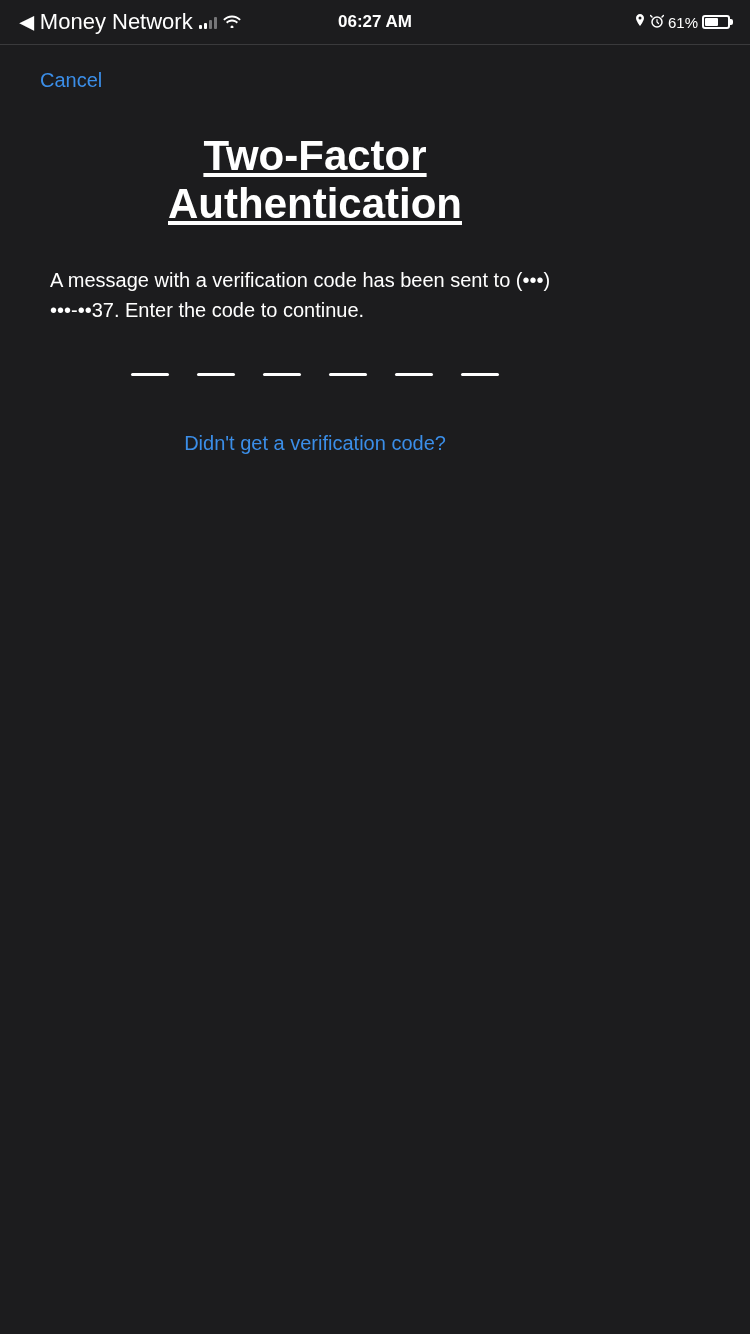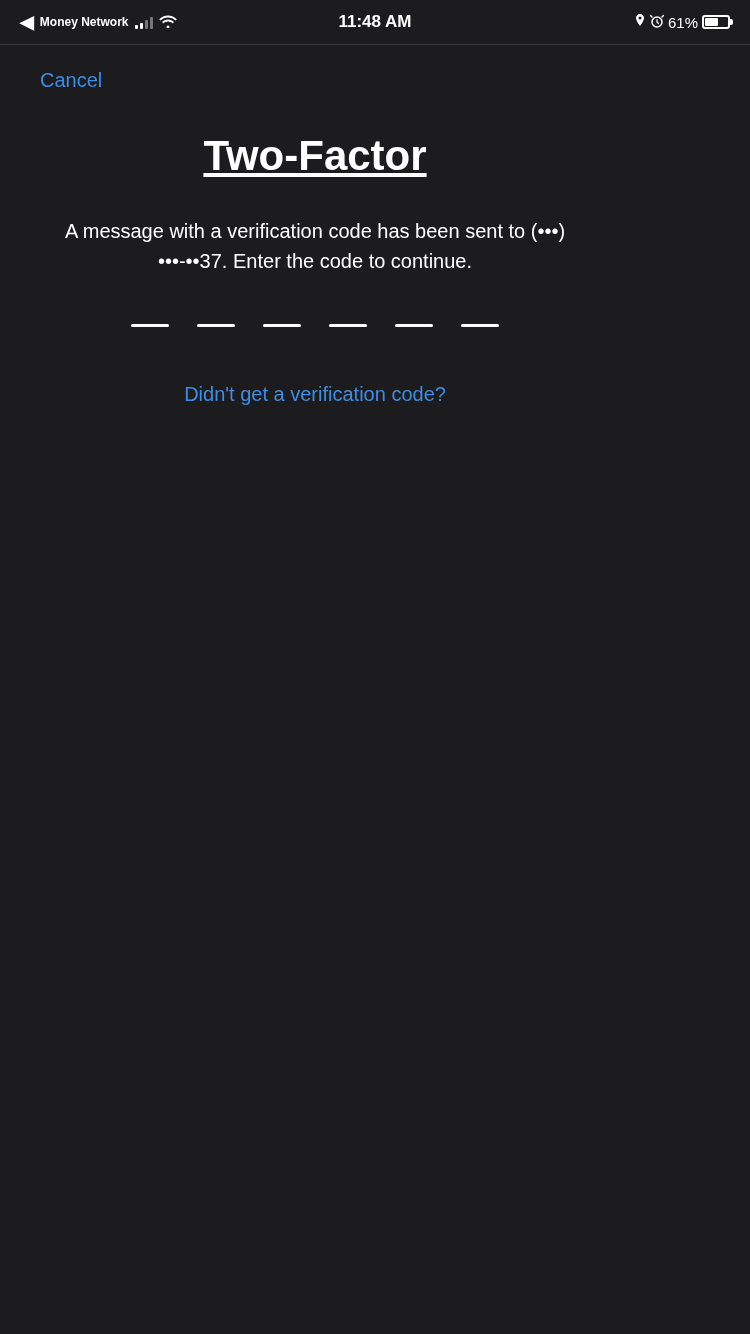--- a/index.html
+++ b/index.html
@@ -38,23 +38,23 @@
       font-weight: 600;
       color: #ffffff;
     }
 
     .status-bar-left .back-arrow {
       font-size: 18px;
       color: #ffffff;
     }
 
     .status-bar-left .carrier {
-      font-size: 12px;
-      color: #ffffff;
-      font-weight: 700;
+      font-size: 22px;
+      color: #ffffff;
+      font-weight: 400;
     }
 
     .signal-bars {
       display: flex;
       align-items: flex-end;
       gap: 2px;
       height: 14px;
     }
 
     .signal-bars span {
@@ -172,21 +172,21 @@
       text-align: center;
       line-height: 1.15;
       margin-bottom: 36px;
       text-decoration: underline;
     }
 
     
     .description {
       font-size: 20px;
       color: #ffffff;
-      text-align: center;
+      text-align: left;
       line-height: 1.5;
       margin-bottom: 48px;
       padding: 0 10px;
     }
 
     
     .code-row {
       display: flex;
       justify-content: center;
       align-items: center;
@@ -227,21 +227,21 @@
     </div>
     <span class="wifi-icon">
       <svg width="18" height="14" viewBox="0 0 18 14" fill="white">
         <path d="M9 11.5a1.5 1.5 0 1 1 0 3 1.5 1.5 0 0 1 0-3z"></path>
         <path d="M9 7.5C10.8 7.5 12.4 8.2 13.6 9.4l1.4-1.4C13.4 6.4 11.3 5.5 9 5.5s-4.4.9-6 2.5l1.4 1.4C5.6 8.2 7.2 7.5 9 7.5z"></path>
         <path d="M9 3.5C11.9 3.5 14.5 4.7 16.4 6.6L17.8 5.2C15.5 2.9 12.4 1.5 9 1.5S2.5 2.9.2 5.2l1.4 1.4C3.5 4.7 6.1 3.5 9 3.5z"></path>
       </svg>
     </span>
   </div>
 
-  <div class="status-bar-center">11:48 AM</div>
+  <div class="status-bar-center">06:27 AM</div>
 
   <div class="status-bar-right">
     <span class="location-icon">
       <svg width="12" height="14" viewBox="0 0 12 14" fill="white">
         <path d="M6 0C3.8 0 2 1.8 2 4c0 3 4 8 4 8s4-5 4-8c0-2.2-1.8-4-4-4zm0 5.5A1.5 1.5 0 1 1 6 2.5a1.5 1.5 0 0 1 0 3z"></path>
       </svg>
     </span>
     <span class="alarm-icon">
       <svg width="14" height="14" viewBox="0 0 14 14" fill="white">
         <circle cx="7" cy="8" r="5" fill="none" stroke="white" stroke-width="1.5"></circle>
@@ -259,20 +259,21 @@
 </div>
 
 <div class="status-divider"></div>
 
 <div class="content">
 
   <button class="cancel-btn">Cancel</button>
 
   <h1 class="page-title">
     <span>Two-Factor</span><br>
+    <span>Authentication</span>
   </h1>
 
   <p class="description">A message with a verification code has been sent to (•••) •••-••37. Enter the code to continue.</p>
 
   <div class="code-row">
     <div class="code-dash"></div>
     <div class="code-dash"></div>
     <div class="code-dash"></div>
     <div class="code-dash"></div>
     <div class="code-dash"></div>

